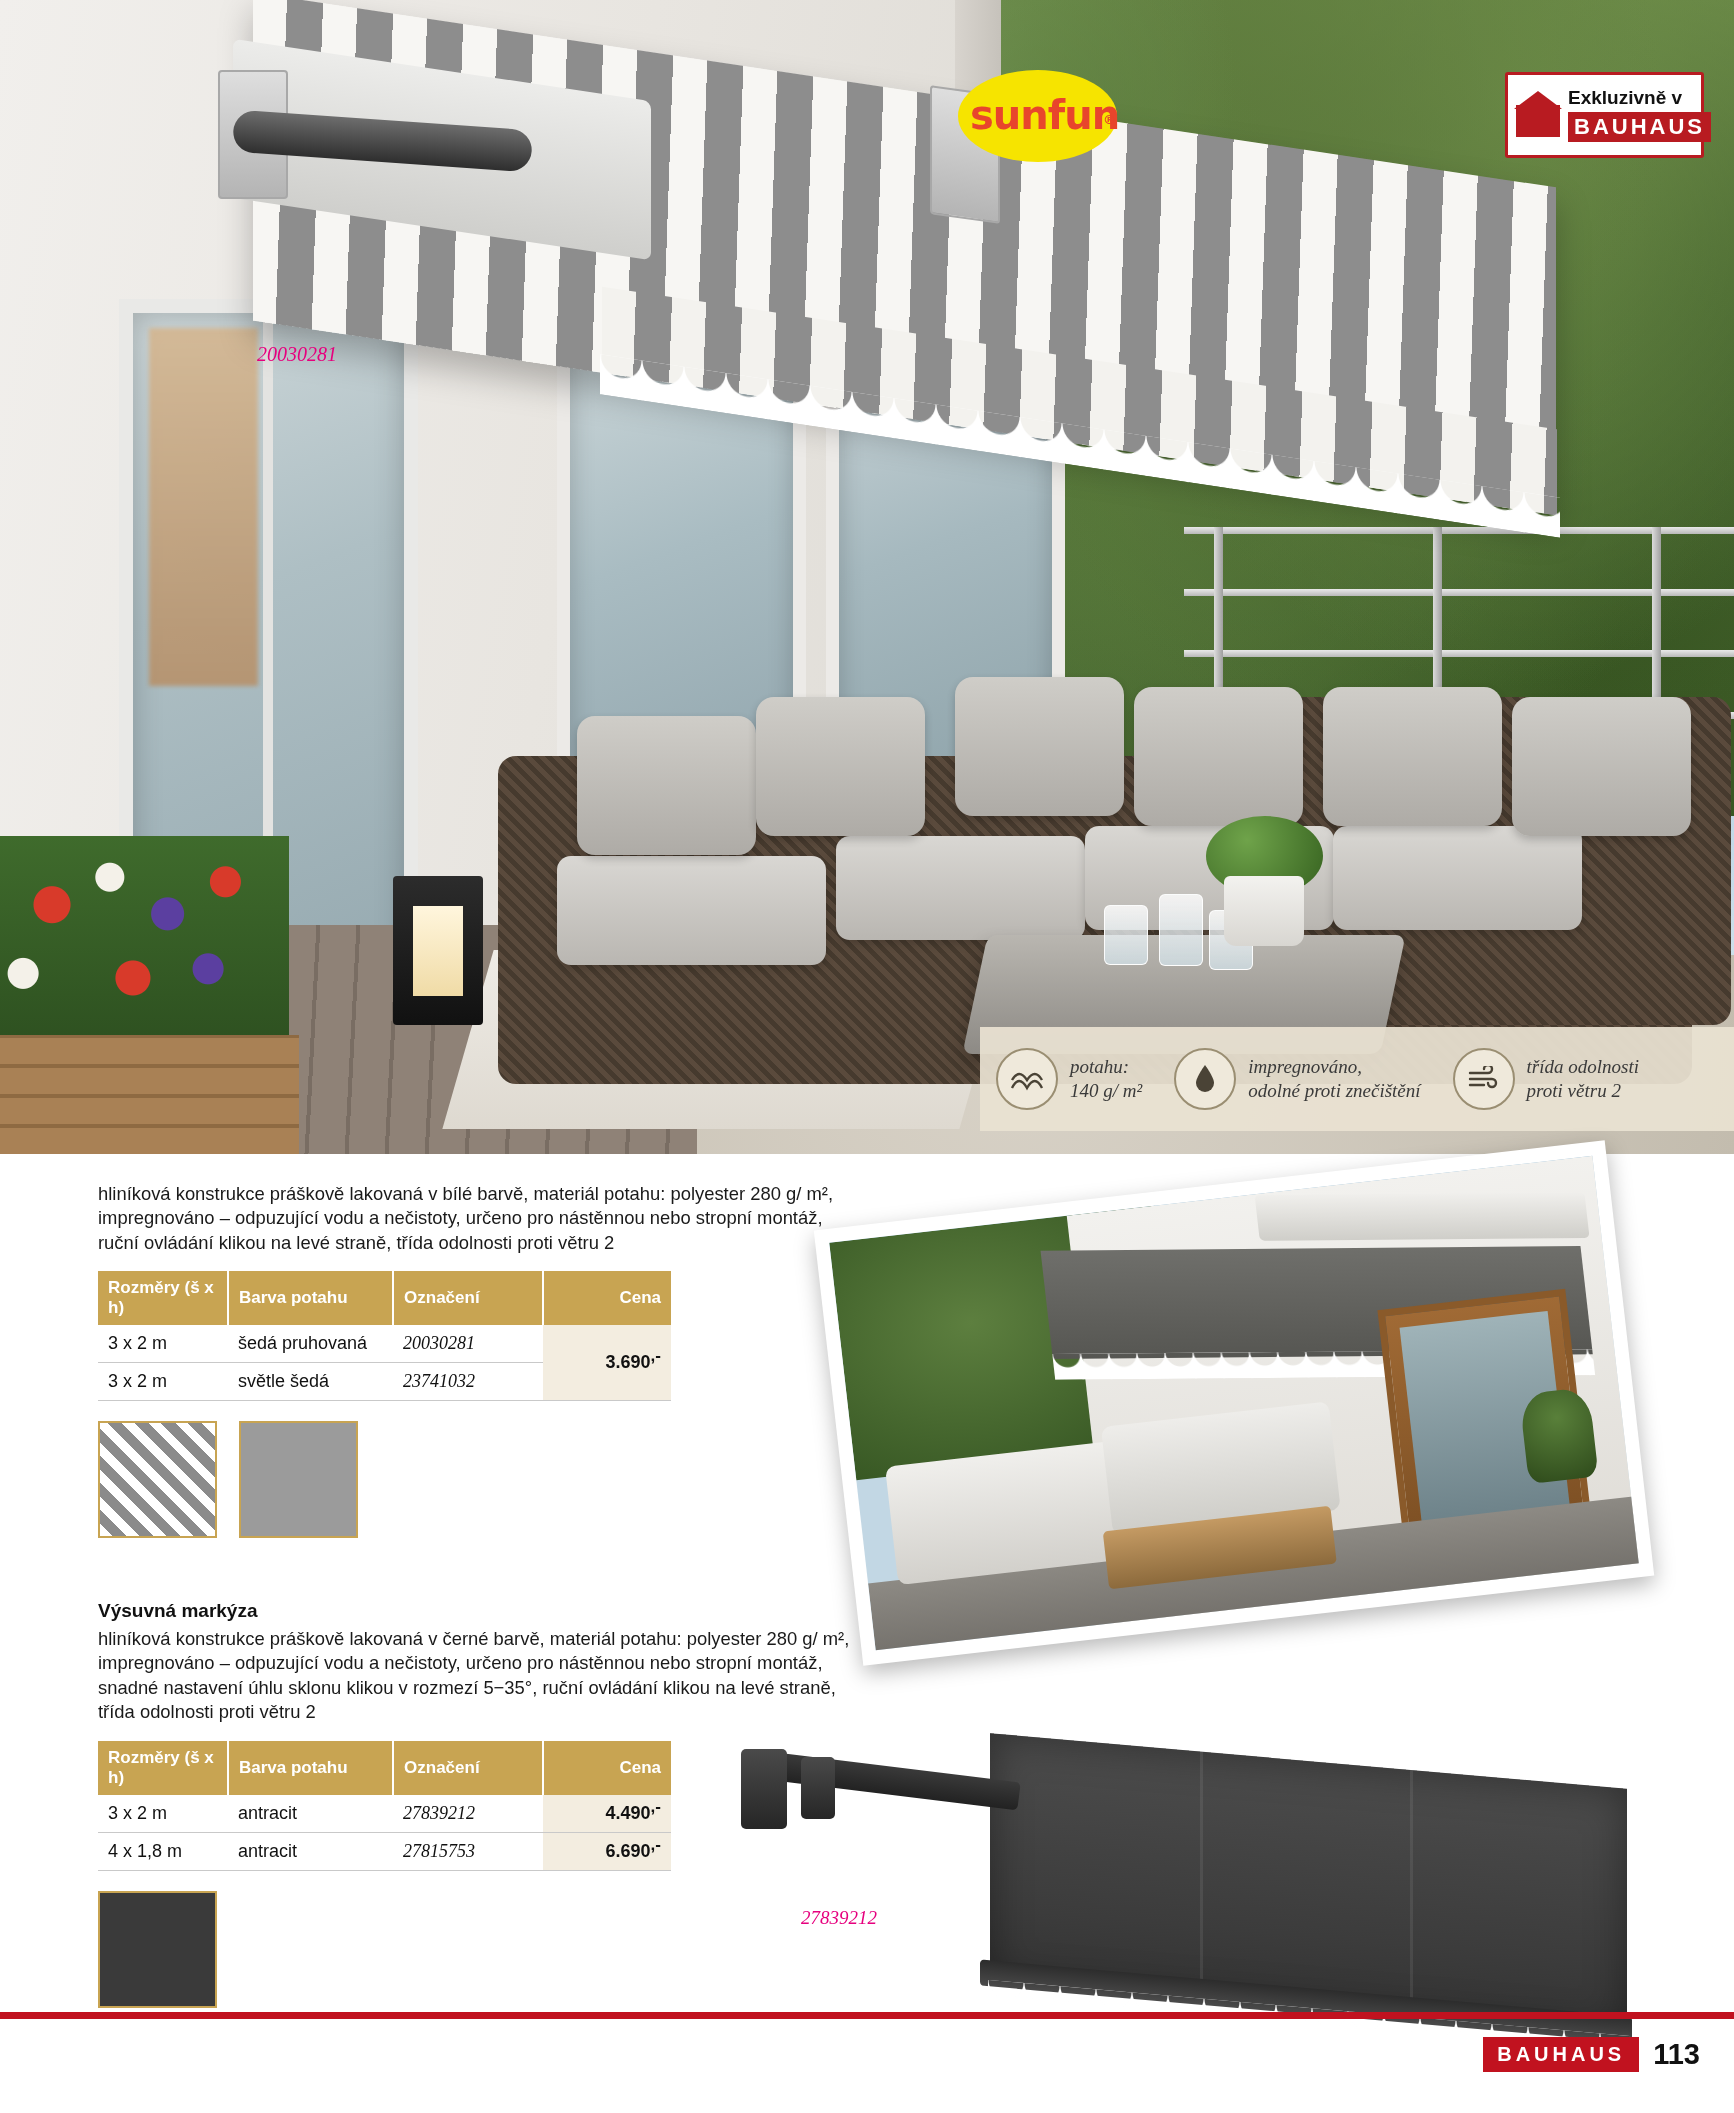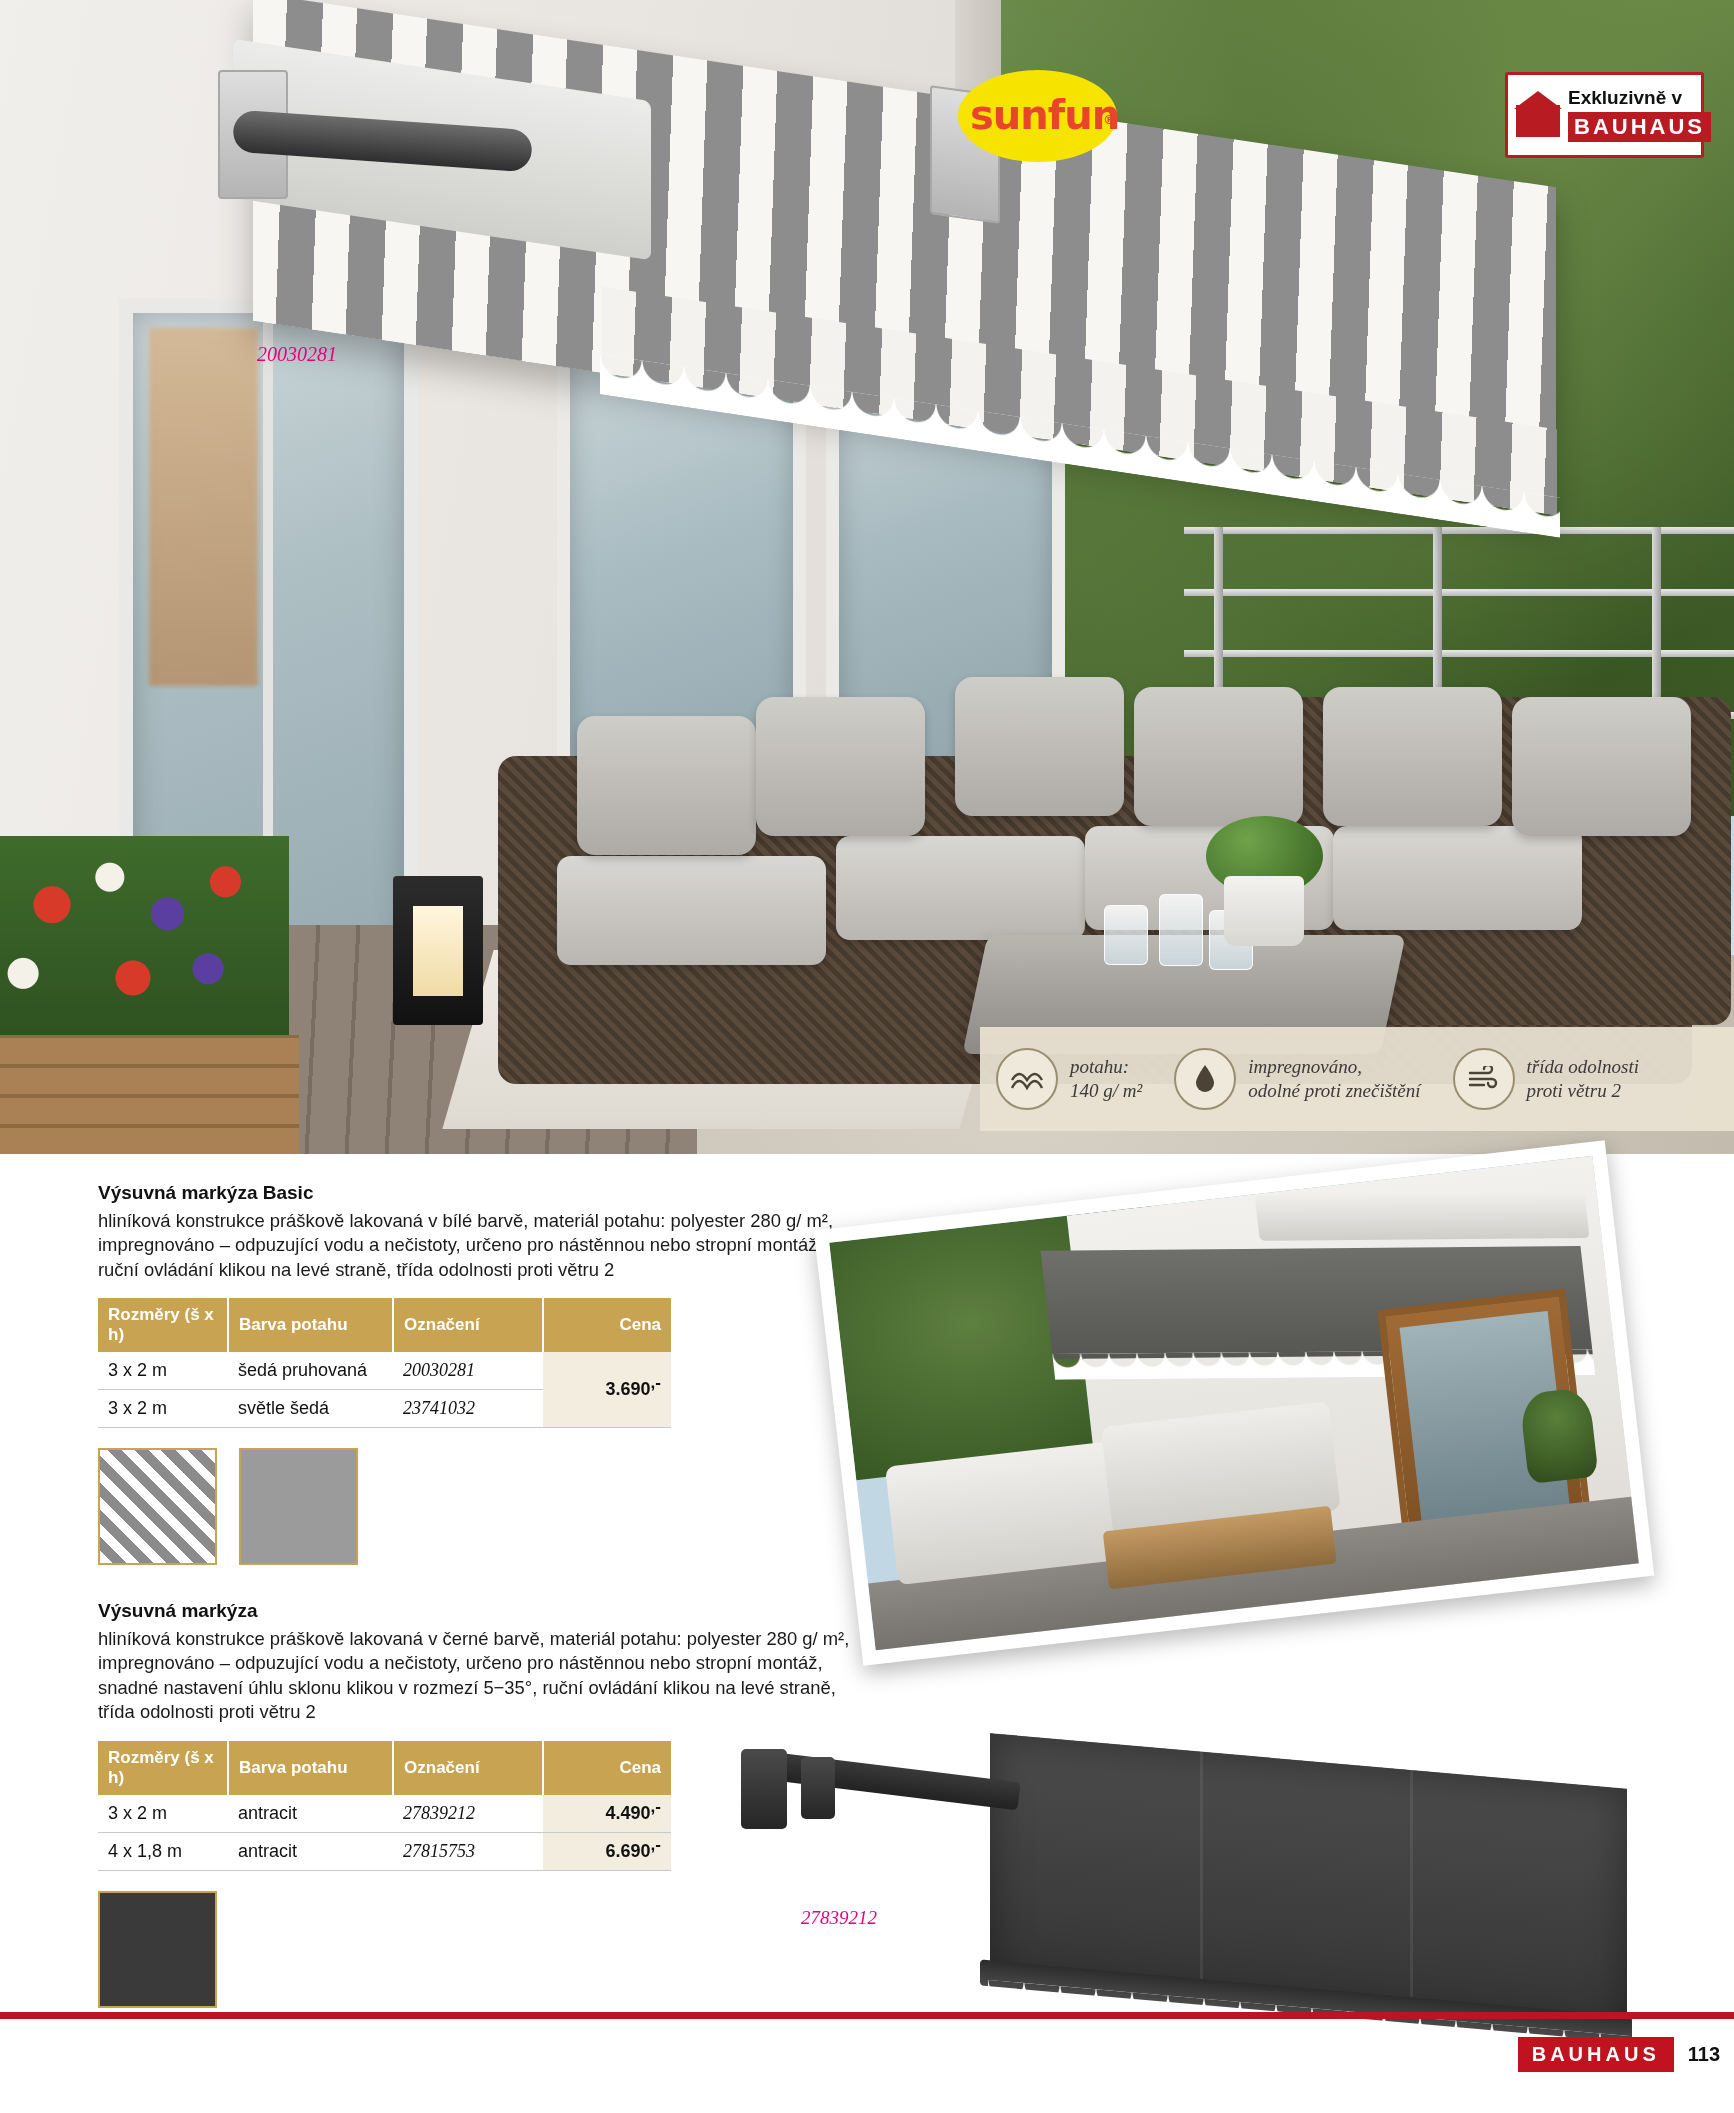--- a/index.html
+++ b/index.html
@@ -453,21 +453,21 @@
     position:absolute; left:0; top:2012px; width:1734px; height:7px; background:#c1121f;
   }
   .footer-bar {
     position:absolute; right:0; top:2026px; width:249px; height:56px;
     display:flex; align-items:center; justify-content:flex-end; gap:14px;
   }
   .bh-logo {
     background:#c1121f; color:#fff; font-weight:bold; font-size:20px;
     letter-spacing:4px; padding:6px 14px;
   }
-  .page-no { font-size:20px; font-weight:bold; color:#111; padding-right:14px;}
+  .page-no { font-size:29px; font-weight:bold; color:#111; padding-right:34px;}
 </style>
 </head>
 <body>
 
 <div class="hero">
   <div class="hero-sky"></div>
   <div class="tree-mass"></div>
   <div class="tree-left"></div>
 
   <div class="house"></div>
@@ -581,21 +581,20 @@
         <div>třída odolnosti</div>
         <div>proti větru 2</div>
       </div>
     </div>
   </div>
 </div>
 
 <div class="content">
 
   <div class="blk" style="left:98px; top:28px; width:756px;">
-    <div class="blk-title">Výsuvná markýza Basic</div>
     <div class="blk-desc">hliníková konstrukce práškově lakovaná v bílé barvě, materiál potahu: polyester 280 g/ m², impregnováno – odpuzující vodu a nečistoty, určeno pro nástěnnou nebo stropní montáž, ruční ovládání klikou na levé straně, třída odolnosti proti větru 2</div>
 
     <table class="pt">
       <thead>
         <tr>
           <th class="col-w1">Rozměry (š x h)</th>
           <th class="col-w2">Barva potahu</th>
           <th class="col-w3">Označení</th>
           <th style="text-align:right">Cena</th>
         </tr>

